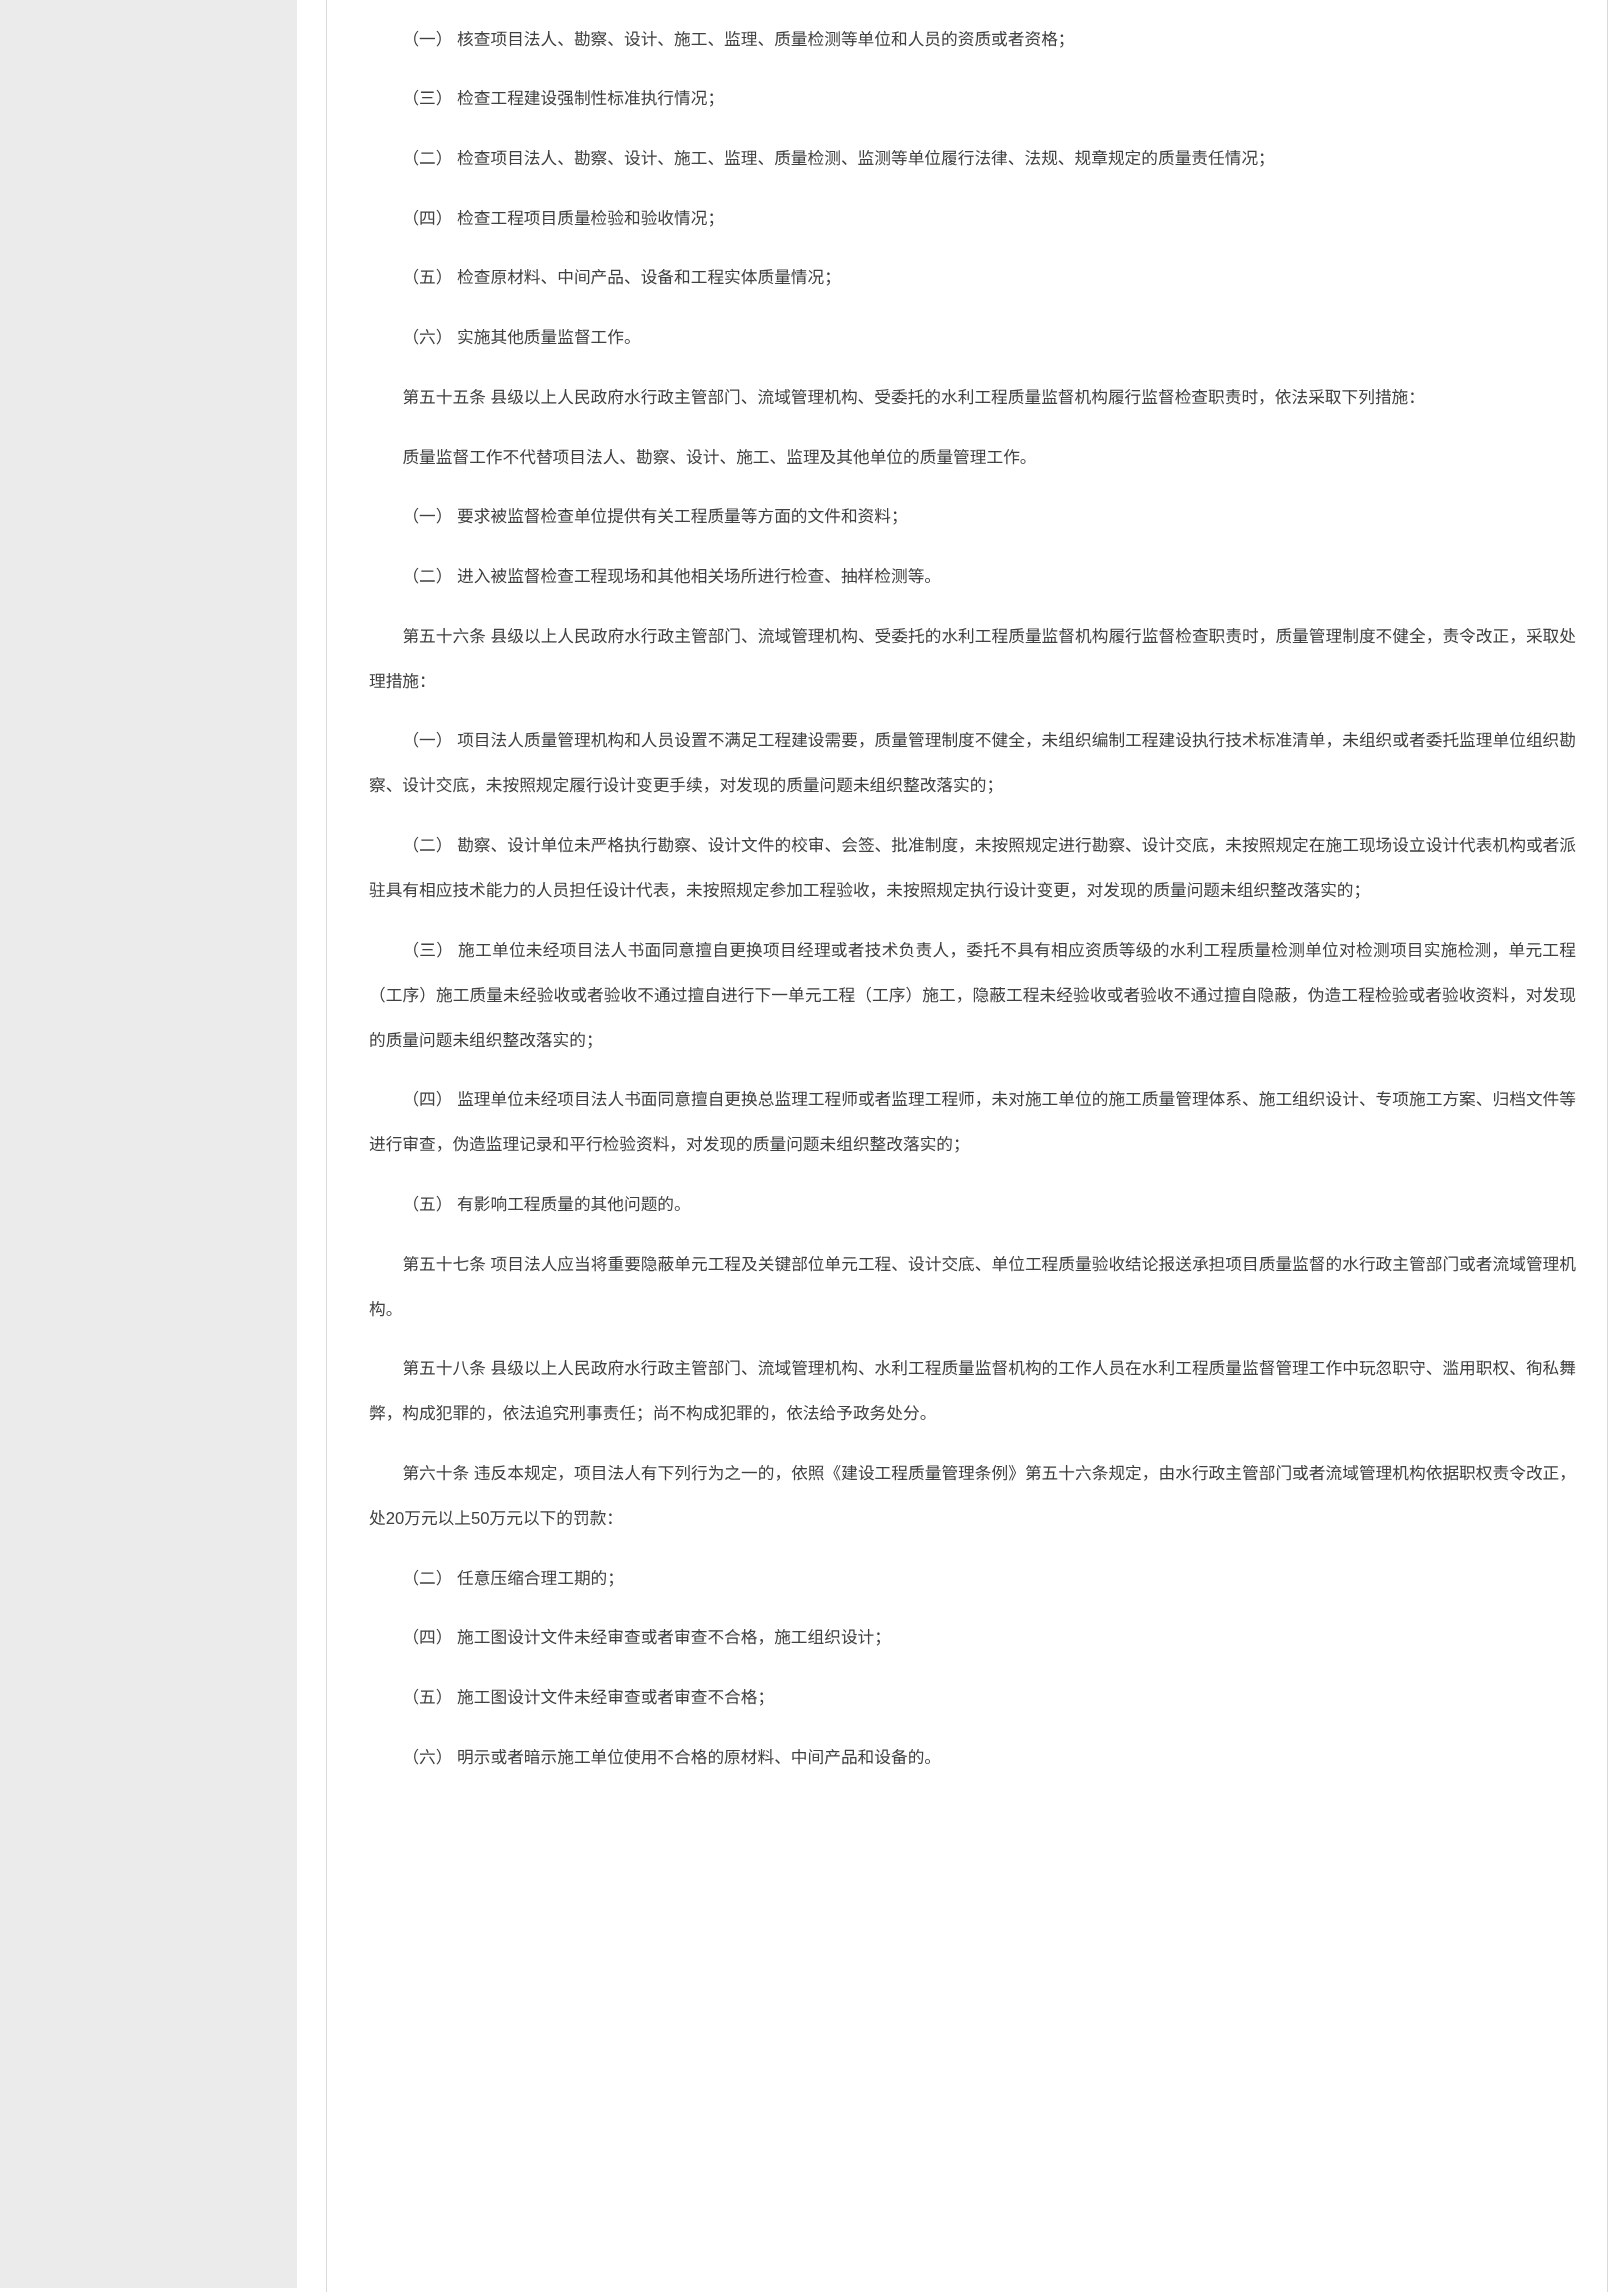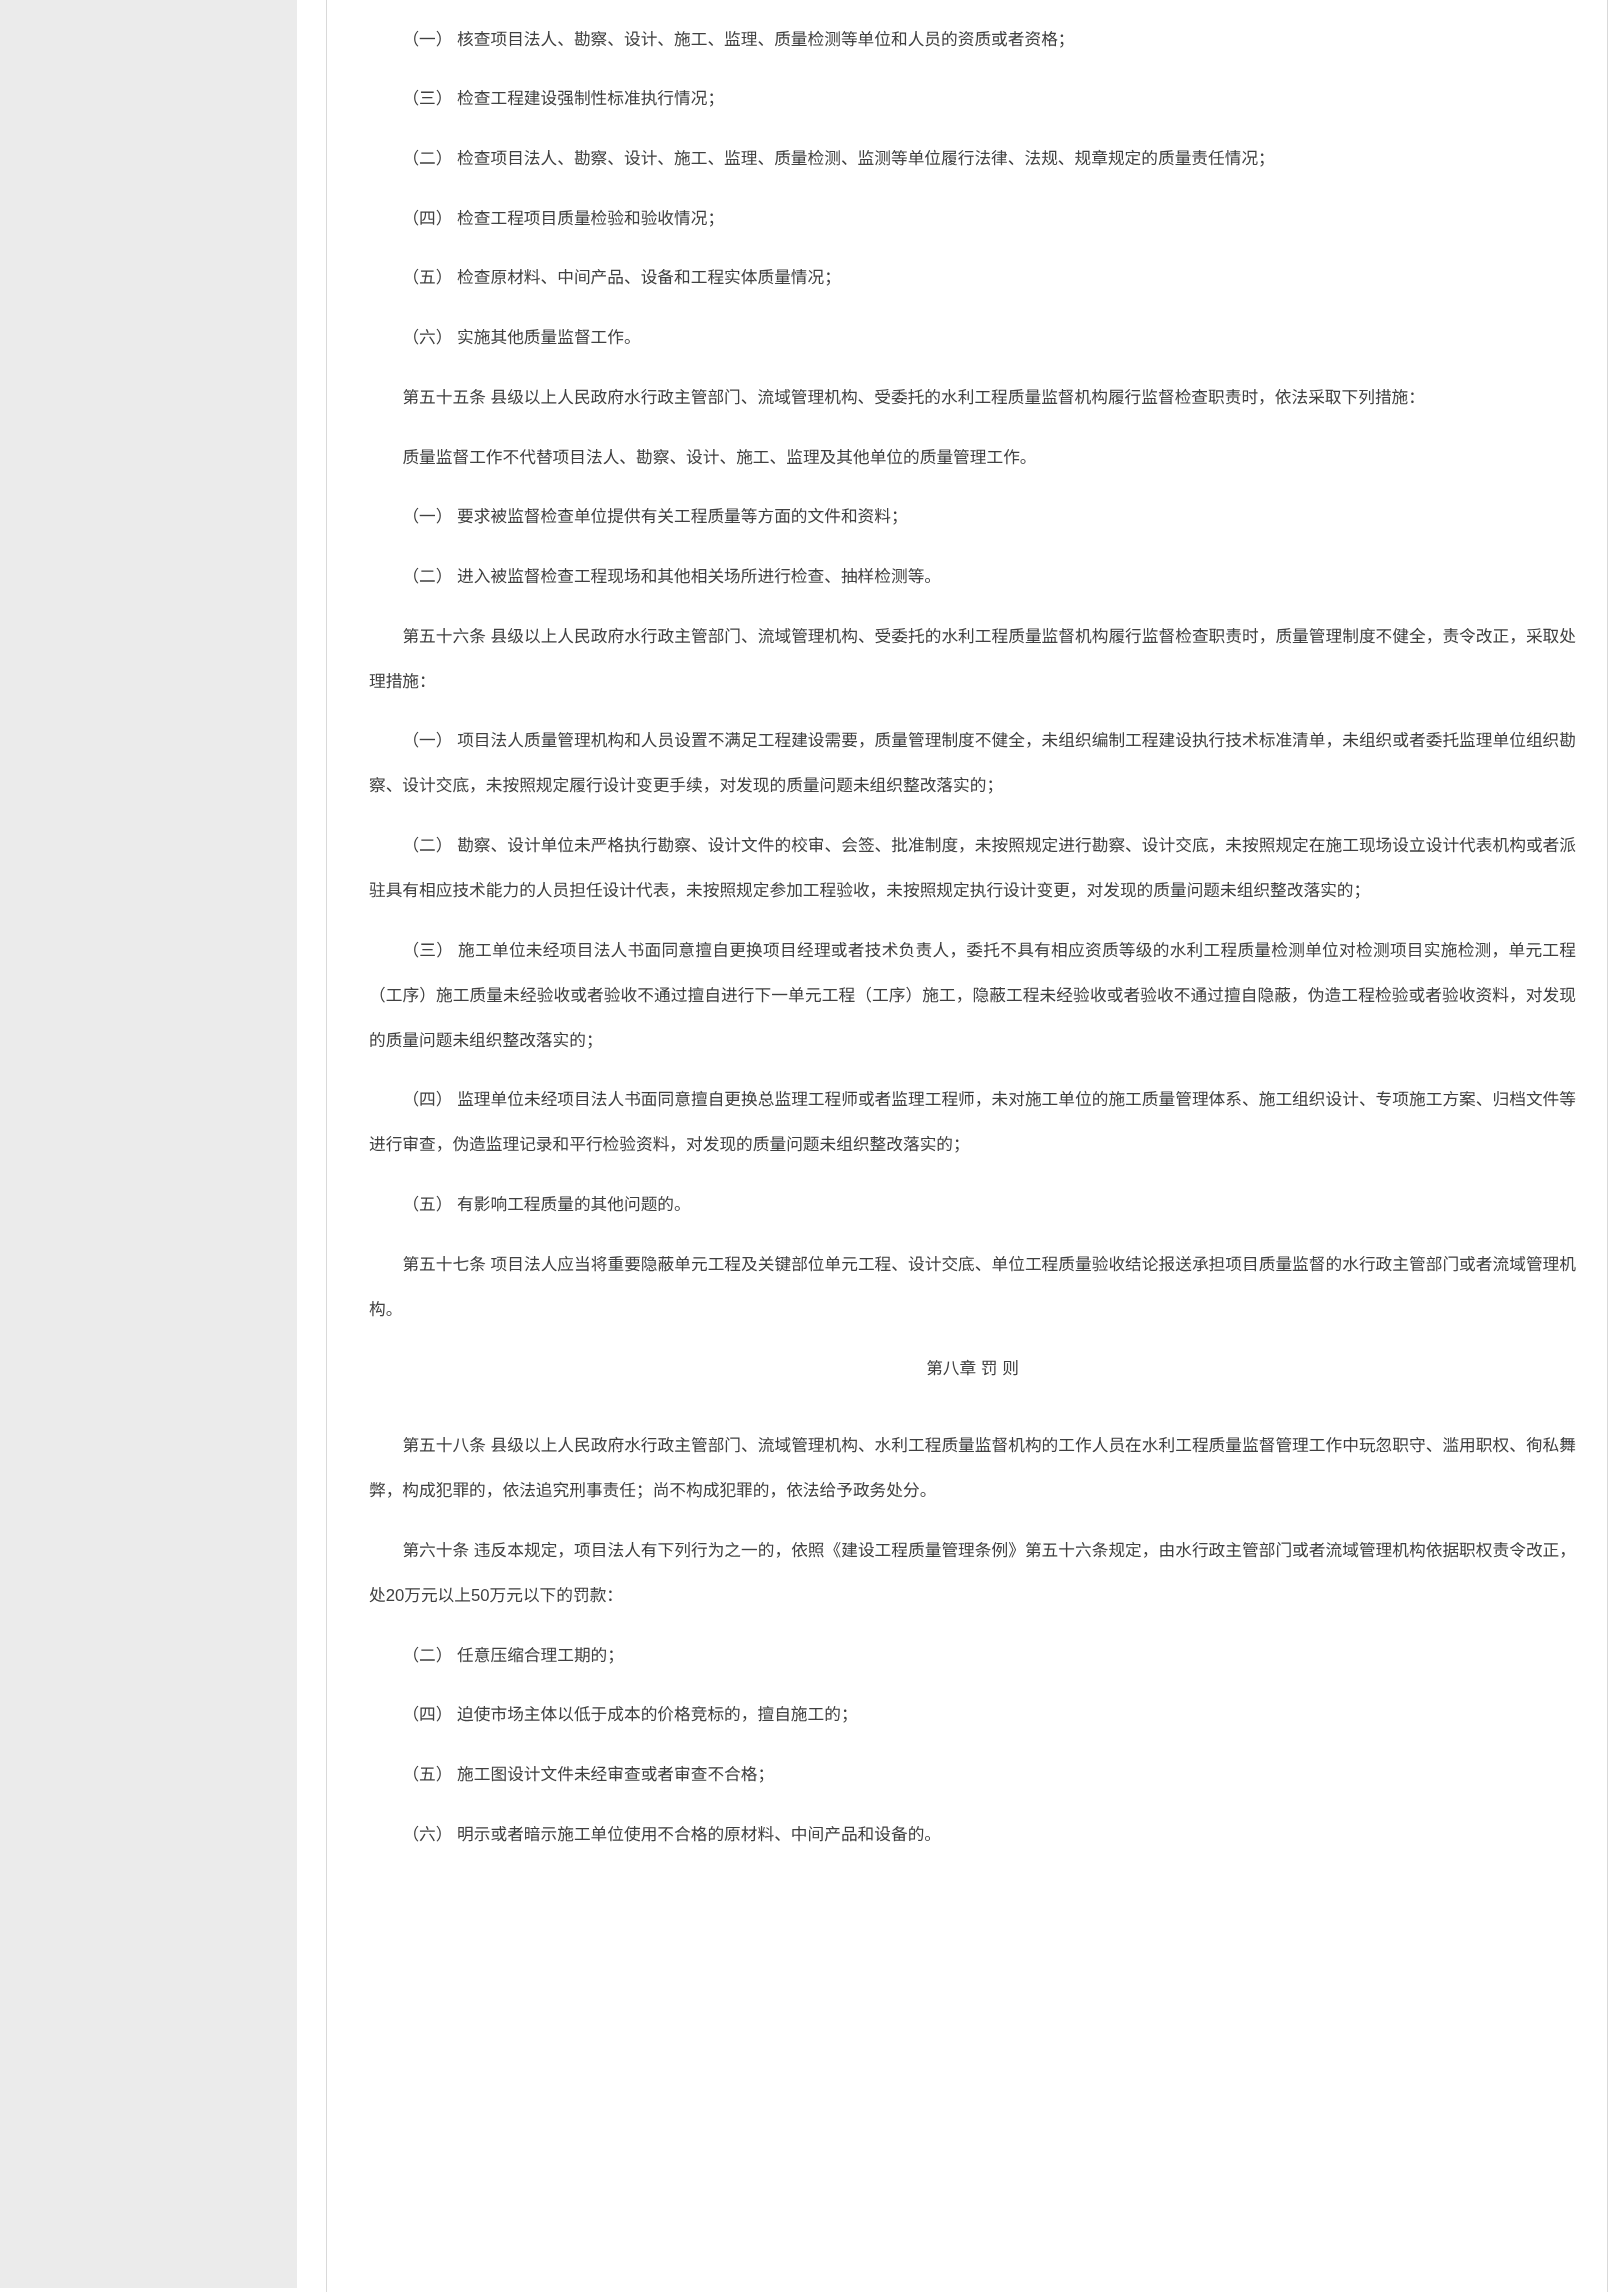--- a/index.html
+++ b/index.html
@@ -61,22 +61,21 @@
       <p class="body">质量监督工作不代替项目法人、勘察、设计、施工、监理及其他单位的质量管理工作。</p>
       <p class="item">（一） 要求被监督检查单位提供有关工程质量等方面的文件和资料；</p>
       <p class="item">（二） 进入被监督检查工程现场和其他相关场所进行检查、抽样检测等。</p>
       <p class="body">第五十六条 县级以上人民政府水行政主管部门、流域管理机构、受委托的水利工程质量监督机构履行监督检查职责时，质量管理制度不健全，责令改正，采取处理措施：</p>
       <p class="item">（一） 项目法人质量管理机构和人员设置不满足工程建设需要，质量管理制度不健全，未组织编制工程建设执行技术标准清单，未组织或者委托监理单位组织勘察、设计交底，未按照规定履行设计变更手续，对发现的质量问题未组织整改落实的；</p>
       <p class="item">（二） 勘察、设计单位未严格执行勘察、设计文件的校审、会签、批准制度，未按照规定进行勘察、设计交底，未按照规定在施工现场设立设计代表机构或者派驻具有相应技术能力的人员担任设计代表，未按照规定参加工程验收，未按照规定执行设计变更，对发现的质量问题未组织整改落实的；</p>
       <p class="item">（三） 施工单位未经项目法人书面同意擅自更换项目经理或者技术负责人，委托不具有相应资质等级的水利工程质量检测单位对检测项目实施检测，单元工程（工序）施工质量未经验收或者验收不通过擅自进行下一单元工程（工序）施工，隐蔽工程未经验收或者验收不通过擅自隐蔽，伪造工程检验或者验收资料，对发现的质量问题未组织整改落实的；</p>
       <p class="item">（四） 监理单位未经项目法人书面同意擅自更换总监理工程师或者监理工程师，未对施工单位的施工质量管理体系、施工组织设计、专项施工方案、归档文件等进行审查，伪造监理记录和平行检验资料，对发现的质量问题未组织整改落实的；</p>
       <p class="item">（五） 有影响工程质量的其他问题的。</p>
       <p class="body">第五十七条 项目法人应当将重要隐蔽单元工程及关键部位单元工程、设计交底、单位工程质量验收结论报送承担项目质量监督的水行政主管部门或者流域管理机构。</p>
-      <p class="chapter">第八章 罚 则</p>
       <p class="body">第五十八条 县级以上人民政府水行政主管部门、流域管理机构、水利工程质量监督机构的工作人员在水利工程质量监督管理工作中玩忽职守、滥用职权、徇私舞弊，构成犯罪的，依法追究刑事责任；尚不构成犯罪的，依法给予政务处分。</p>
       <p class="body">第六十条 违反本规定，项目法人有下列行为之一的，依照《建设工程质量管理条例》第五十六条规定，由水行政主管部门或者流域管理机构依据职权责令改正，处20万元以上50万元以下的罚款：</p>
       <p class="item">（二） 任意压缩合理工期的；</p>
-      <p class="item">（四） 迫使市场主体以低于成本的价格竞标的，擅自施工的；</p>
+      <p class="item">（四） 施工图设计文件未经审查或者审查不合格，施工组织设计；</p>
       <p class="item">（五） 施工图设计文件未经审查或者审查不合格；</p>
       <p class="item">（六） 明示或者暗示施工单位使用不合格的原材料、中间产品和设备的。</p>
     </div>
 </div>
 
 
 </body></html>

